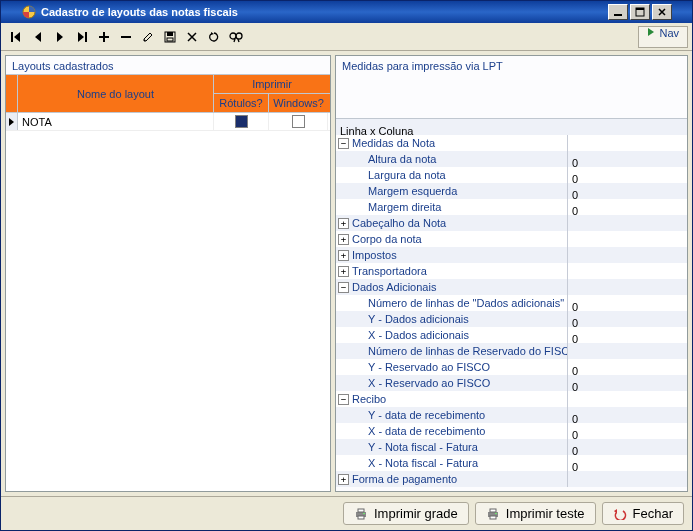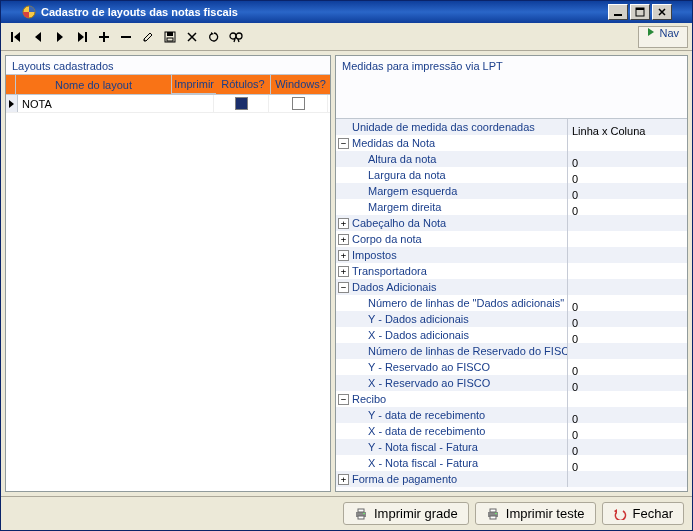--- a/index.html
+++ b/index.html
@@ -100,21 +100,21 @@
     border-bottom: 1px solid #c0c7d0;
     background: #f97316;
   }
   .gh-cell {
     border-right: 1px solid #c0c7d0;
     color: #1a3e8b;
     text-align: center;
     padding: 3px 2px;
   }
   .gh-group {
-    display:flex;flex-direction:row;
+    display:flex;flex-direction:column;
   }
   .gh-group-top {
     border-bottom: 1px solid #c0c7d0;
     text-align:center;color:#1a3e8b;padding:3px 2px;
   }
   .gh-group-row { display:flex; }
   .grid-body { flex:1; overflow:auto; background:#fff; }
   .grid-row {
     display:flex; height:18px; align-items:stretch;
     border-bottom: 1px solid #eee;
@@ -349,24 +349,20 @@
             <div class="chkbox"></div>
           </div>
         </div>
       </div>
   </div>
 
   <div class="panel panel-r">
     <div class="panel-title">Medidas para impressão via LPT</div>
     <div class="propgrid" id="propgrid">
         <div class="prow">
-          <div class="plabel">
-            <span class="indent ind-1"></span>
-            <span>Unidade de medida das coordenadas</span>
-          </div>
           <div class="pvalue">Linha x Coluna</div>
         </div>
         <div class="prow">
           <div class="plabel">
             <span class="exp">−</span>
             <span>Medidas da Nota</span>
           </div>
           <div class="pvalue"></div>
         </div>
         <div class="prow">

